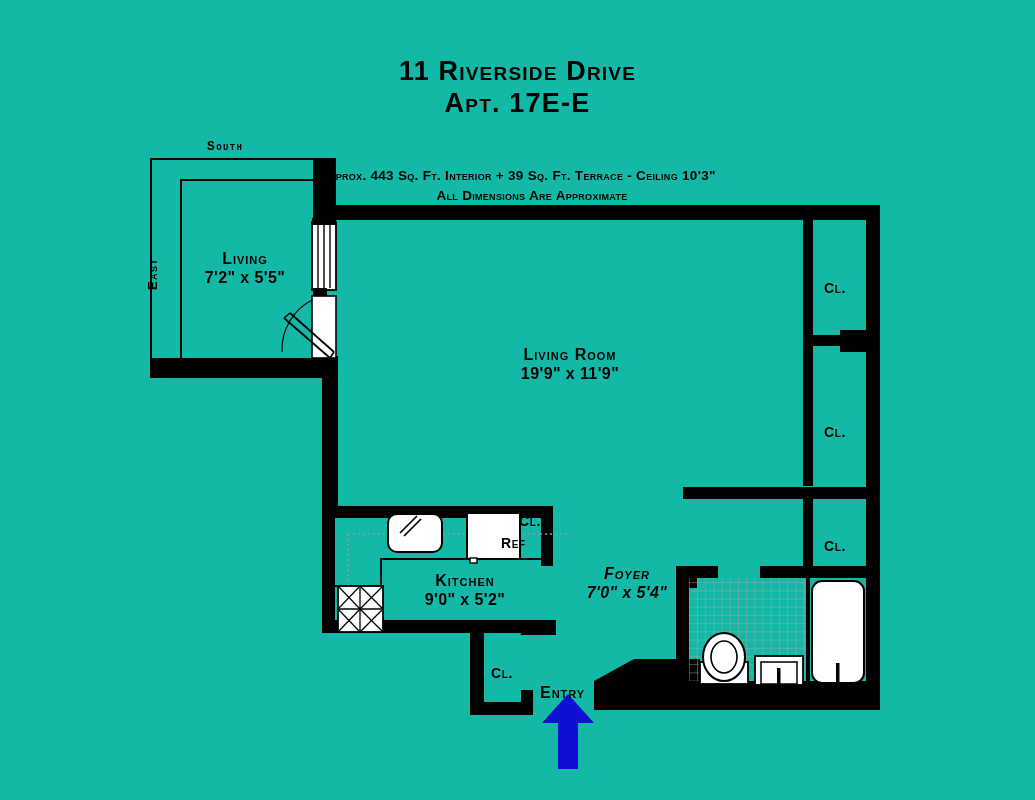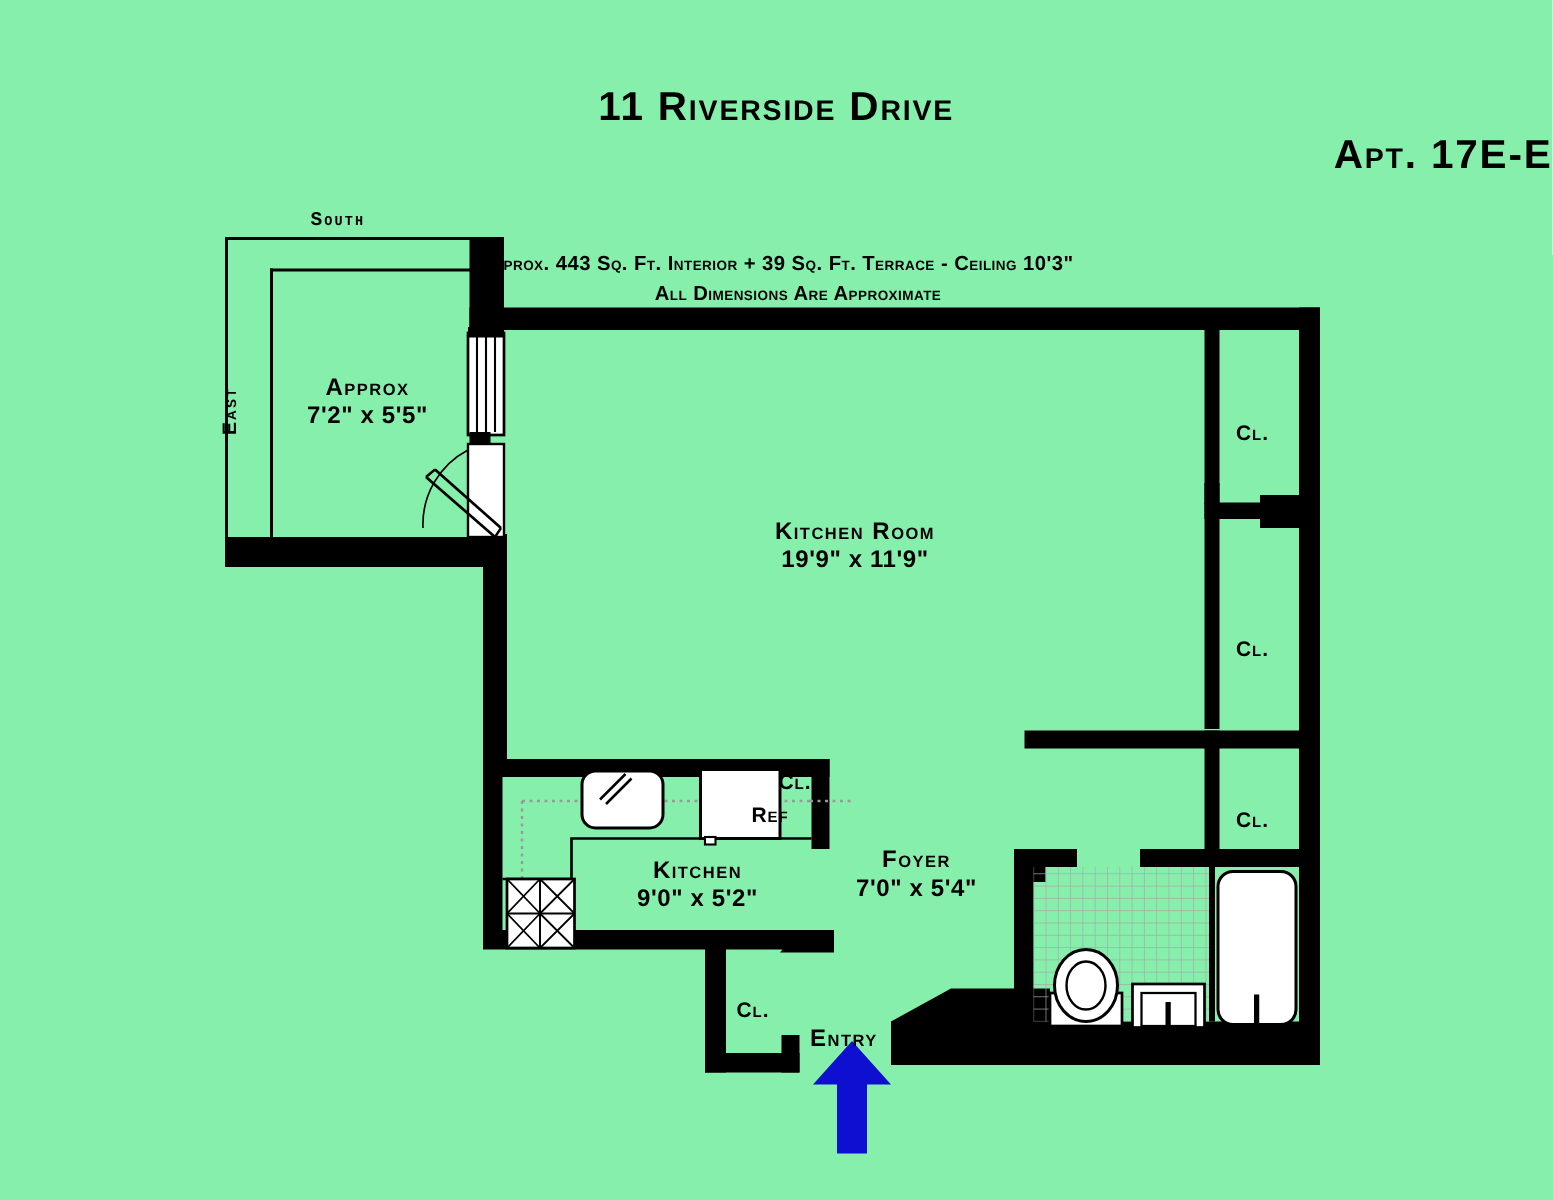--- a/index.html
+++ b/index.html
@@ -6,35 +6,35 @@
   html, body {
     margin: 0; padding: 0;
     background: #ffffff;
     width: 1035px; height: 800px;
     overflow: hidden;
     font-family: "Liberation Sans", sans-serif;
   }
   #page {
     position: relative;
     width: 1035px; height: 800px;
-    background: #86efac;
+    background: #14b8a6;
   }
   .title-main {
     position: absolute;
     left: 0; right: 0;
     text-align: center;
     font-size: 27px;
     font-variant: small-caps;
     font-weight: bold;
     letter-spacing: 1.2px;
   }
   .title-sub {
     position: absolute;
     left: 0; right: 0;
-    text-align: right;
+    text-align: center;
     font-size: 27px;
     font-variant: small-caps;
     font-weight: bold;
     letter-spacing: 1.2px;
   }
   .note {
     position: absolute;
     left: 0; right: 0;
     text-align: center;
     font-size: 13.5px;
@@ -232,35 +232,35 @@
     <rect x="761" y="662" width="36" height="22" fill="#fff" stroke="#000" stroke-width="1.5"></rect>
     <rect x="777" y="668" width="3.5" height="16" fill="#000"></rect>
 
     <rect x="812" y="581" width="52" height="102" rx="10" ry="10" fill="#fff" stroke="#000" stroke-width="2"></rect>
     <rect x="836" y="663" width="3.5" height="19" fill="#000"></rect>
 
     <polygon id="entryArrow" points="568,694 594,723 578,723 578,769 558,769 558,723 542,723" fill="#0F0FD2"></polygon>
   </svg>
 
   <div class="room-label" style="left:190px; top:250px; width:110px;">
-    <div class="room-name">Approx</div>
+    <div class="room-name">Living</div>
     <div class="room-dim">7'2" x 5'5"</div>
   </div>
 
   <div class="room-label" style="left:490px; top:346px; width:160px;">
-    <div class="room-name">Kitchen Room</div>
+    <div class="room-name">Living Room</div>
     <div class="room-dim">19'9" x 11'9"</div>
   </div>
 
   <div class="room-label" style="left:390px; top:572px; width:150px;">
     <div class="room-name">Kitchen</div>
     <div class="room-dim">9'0" x 5'2"</div>
   </div>
 
-  <div class="room-label" style="left:546px; top:565px; width:130px;">
+  <div class="room-label" style="left:562px; top:565px; width:130px;font-style:italic;">
     <div class="room-name">Foyer</div>
     <div class="room-dim">7'0" x 5'4"</div>
   </div>
 
   <div class="cl-label" style="left:824px; top:280px;">Cl.</div>
   <div class="cl-label" style="left:824px; top:424px;">Cl.</div>
   <div class="cl-label" style="left:824px; top:538px;">Cl.</div>
   <div class="cl-label" style="left:519px; top:513px;">Cl.</div>
   <div class="cl-label" style="left:491px; top:665px;">Cl.</div>
 

